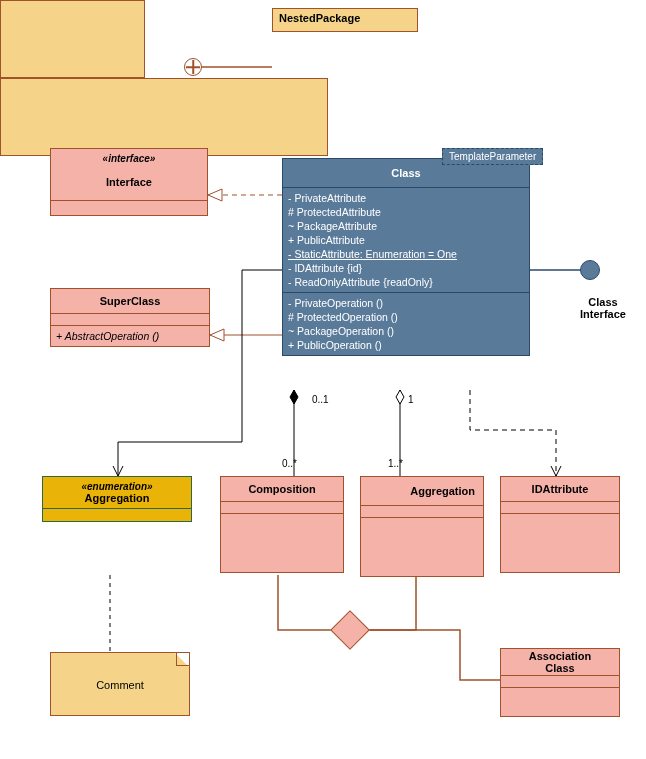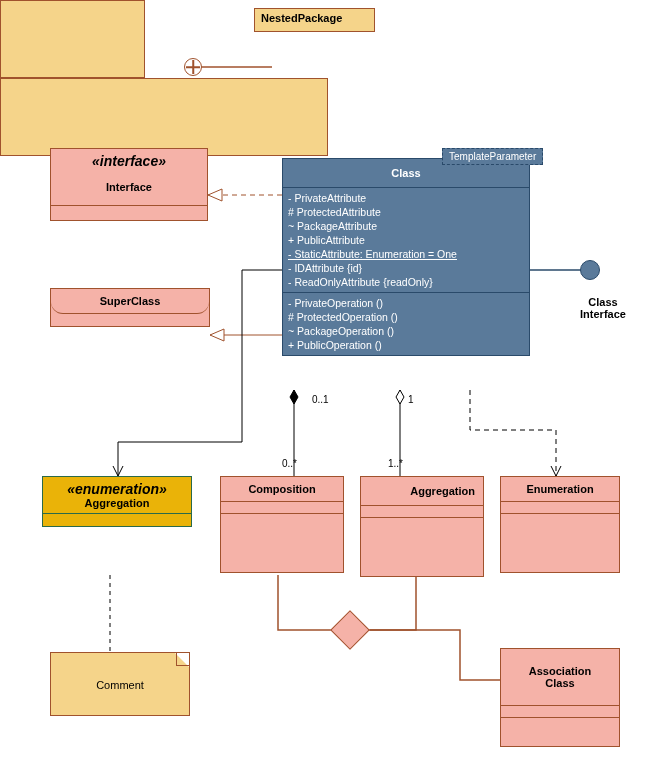--- a/index.html
+++ b/index.html
@@ -9,21 +9,21 @@
 
 
 .package { background: #f5d48a; border: 1px solid #a0522d; }
 .package-tab { position: absolute; border: 1px solid #a0522d; background: #f5d48a; font-weight: bold; padding: 3px 6px; }
 
 
 .classbox { background: #f5b2a8; border: 1px solid #a0522d; }
 .class-header { border-bottom: 1px solid #a0522d; padding: 4px; text-align: center; font-weight: bold; }
 .class-section { border-bottom: 1px solid #a0522d; padding: 3px 5px; min-height: 12px; }
 .class-section:last-child { border-bottom: none; }
-.stereotype { font-style: italic; font-size: 14px; }
+.stereotype { font-style: italic; font-size: 10px; }
 
 
 .blueclass { background: #5a7a9a; border: 1px solid #2a4a6a; color: #fff; }
 .blueclass .class-section, .blueclass .class-header { border-color: #2a4a6a; }
 
 
 .greenclass { background: #eab308; border: 1px solid #2a6a4a; }
 .greenclass .class-section, .greenclass .class-header { border-color: #2a6a4a; }
 
 
@@ -85,38 +85,41 @@
 
   <line x1="110" y1="575" x2="110" y2="652" stroke="#000" stroke-width="1" stroke-dasharray="4,4"></line>
 
   <path d="M278,575 L278,630 L336,630" fill="none" stroke="#a0522d" stroke-width="1.5"></path>
   <path d="M416,575 L416,630 L364,630" fill="none" stroke="#a0522d" stroke-width="1.5"></path>
   <path d="M364,630 L460,630 L460,680 L500,680" fill="none" stroke="#a0522d" stroke-width="1.5"></path>
 </svg>
 
 <div class="package" style="left:48px; top:32px; width:145px; height:78px;"></div>
 
-<div class="package-tab" style="left:254px; top:8px; width:121px; height:24px;">
+<div class="package-tab" style="left:272px; top:8px; width:146px; height:24px;">
   <span>NestedPackage</span>
 </div>
 <div class="package" style="left:272px; top:32px; width:328px; height:78px;"></div>
 
 <div class="nesting-circle" style="left:184px; top:58px;"></div>
 
 <div class="box classbox" style="left:50px; top:148px; width:158px;">
   <div class="class-header">
     <div class="stereotype">«interface»</div>
     <div style="padding-top:12px; padding-bottom:8px;">Interface</div>
   </div>
   <div class="class-section" style="height:14px;"></div>
 </div>
 
 <div class="box classbox" style="left:50px; top:288px; width:160px;">
-  <div class="class-header" style="padding:6px;border-radius:12px;">SuperClass</div>
+  <div class="class-header" style="padding:6px;">SuperClass</div>
   <div class="class-section" style="height:12px;"></div>
+  <div class="class-section">
+    <div class="attr-row italic">+ AbstractOperation ()</div>
+  </div>
 </div>
 
 <div class="box blueclass" style="left:282px; top:158px; width:248px;">
   <div class="class-header" style="padding:8px;">Class</div>
   <div class="class-section">
     <div class="attr-row">- PrivateAttribute</div>
     <div class="attr-row"># ProtectedAttribute</div>
     <div class="attr-row">~ PackageAttribute</div>
     <div class="attr-row">+ PublicAttribute</div>
     <div class="attr-row underline">- StaticAttribute: Enumeration = One</div>
@@ -159,33 +162,33 @@
   <div class="class-section" style="height:58px;"></div>
 </div>
 
 <div class="box classbox" style="left:360px; top:476px; width:124px;">
   <div class="class-header" style="padding:8px;text-align:right;">Aggregation</div>
   <div class="class-section" style="height:12px;"></div>
   <div class="class-section" style="height:58px;"></div>
 </div>
 
 <div class="box classbox" style="left:500px; top:476px; width:120px;">
-  <div class="class-header" style="padding:6px;">Enumeration</div>
+  <div class="class-header" style="padding:6px;">IDAttribute</div>
   <div class="class-section" style="height:12px;"></div>
   <div class="class-section" style="height:58px;"></div>
 </div>
 
 <div class="comment" style="left:50px; top:652px; width:140px; height:64px; text-align:center;">
   <div style="padding-top:20px;">Comment</div>
 </div>
 
 <div class="assoc-diamond" style="left:336px; top:616px;"></div>
 
 <div class="box classbox" style="left:500px; top:648px; width:120px;">
-  <div class="class-header" style="padding:16px;text-align:center;">
+  <div class="class-header" style="padding:1px;text-align:center;">
     <span>Association</span><br>
     <span>Class</span>
   </div>
   <div class="class-section" style="height:12px;"></div>
   <div class="class-section" style="height:28px;"></div>
 </div>
 
 </div>
 
 </body></html>

